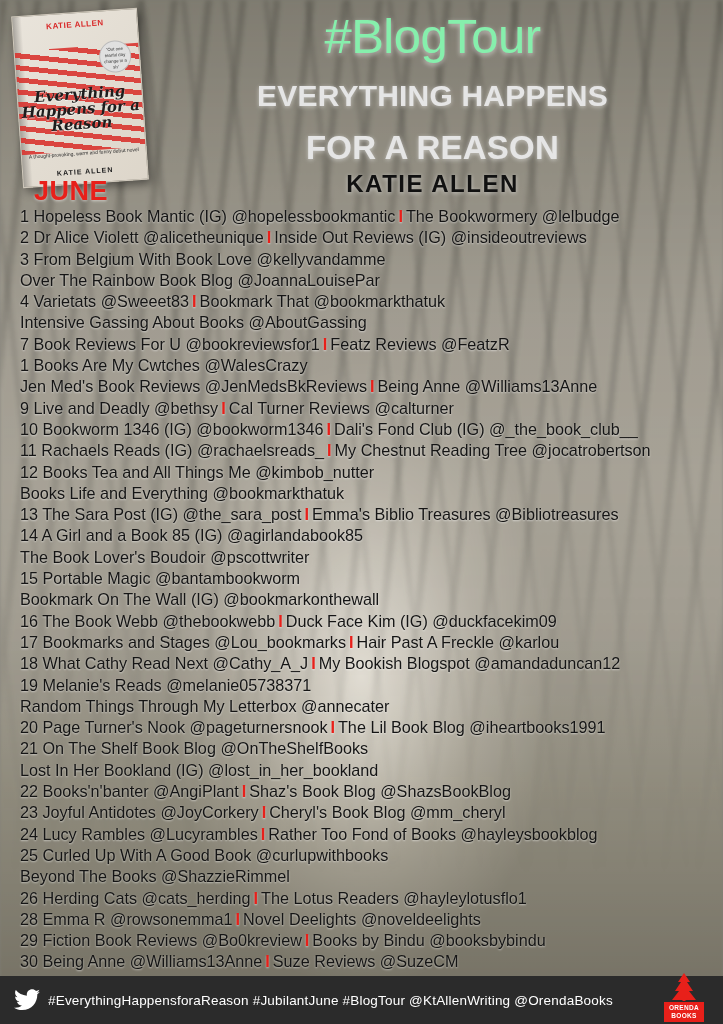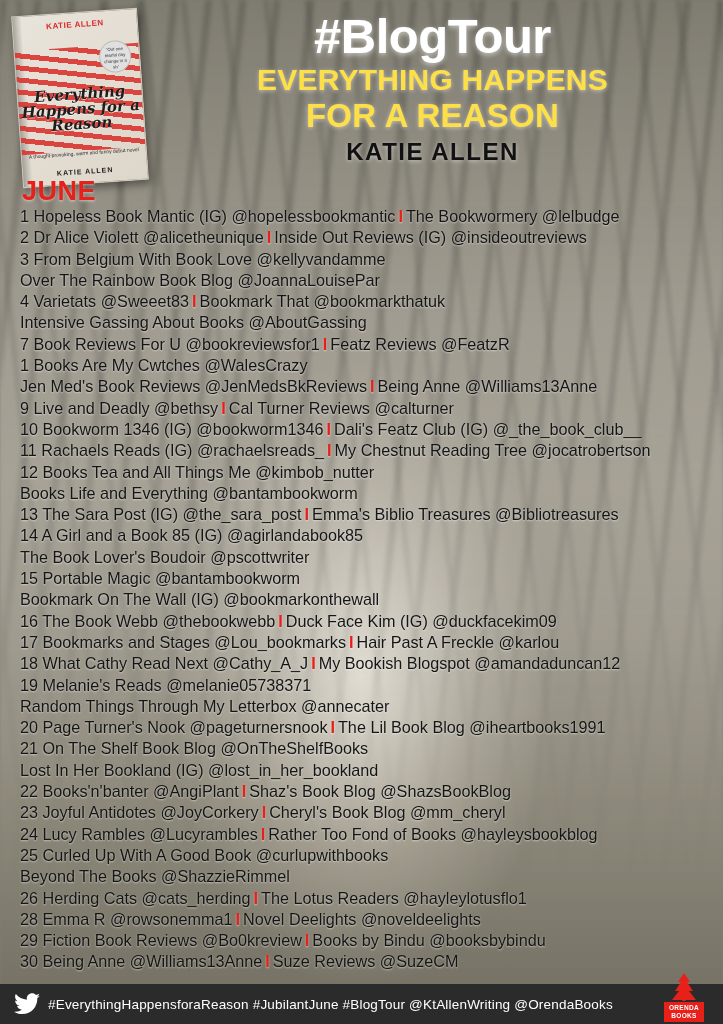--- a/index.html
+++ b/index.html
@@ -83,59 +83,60 @@
     position: absolute; left: 0; right: 0; bottom: 26px;
     text-align: center; color: #2a2a2a; font-size: 5px; line-height: 7px;
   }
   .book .author {
     position: absolute; left: 0; right: 0; bottom: 8px;
     text-align: center; color: #222; font-size: 7px; font-weight: 700; letter-spacing: 1px;
   }
 
   .head-text { position: absolute; left: 150px; right: 8px; top: 10px; text-align: center; }
   .blogtour {
-    color: #ffffff; font-weight: 700; font-size: 49px; line-height: 52px;
+    color: #86efac; font-weight: 400; font-size: 49px; line-height: 52px;
     letter-spacing: -0.5px;
     text-shadow: 0 2px 5px rgba(255,255,255,.55);
   }
   .line1, .line2 {
-    color: #fde047; font-weight: 700; font-size: 30px; line-height: 36px;
+    color: #e5e5e5; font-weight: 700; font-size: 30px; line-height: 36px;
     letter-spacing: .2px;
     text-shadow: 0 1px 4px rgba(255,255,255,.5);
+    margin-top: 16px;
   }
   .line2 { font-size: 33px; }
   .author-name {
     color: #111; font-weight: 700; font-size: 24px; line-height: 32px;
     letter-spacing: 1.5px; margin-top: 2px;
     text-shadow: 0 1px 4px rgba(255,255,255,.5);
   }
 
   
   .month {
-    position: absolute; left: 22px; top: 176px;
+    position: absolute; left: 34px; top: 176px;
     color: #e8201a; font-weight: 700; font-size: 27px; letter-spacing: .5px;
     text-shadow: 0 1px 3px rgba(255,255,255,.55);
   }
 
   
   .schedule {
     position: absolute; left: 20px; right: 14px; top: 206px;
   }
   .row {
     color: #151515;
     font-size: 16.2px;
     line-height: 21.3px;
     white-space: nowrap;
     text-shadow: 0 1px 2px rgba(255,255,255,.55);
   }
   .sep { color: #e8201a; font-weight: 700; padding: 0 3px; }
 
   
   .footer {
-    position: absolute; left: 0; right: 0; bottom: 0; height: 40px;
+    position: absolute; left: 0; right: 0; bottom: 0; height: 48px;
     background: #2b2b2b;
     display: flex; align-items: center;
   }
   .tw {
     width: 26px; height: 22px; margin-left: 14px; margin-right: 8px;
     flex: 0 0 auto;
   }
   .hashtags {
     color: #fff; font-size: 13.5px; letter-spacing: .2px; white-space: nowrap;
   }
@@ -186,24 +187,24 @@
         <div class="row"><span>1 Hopeless Book Mantic (IG) @hopelessbookmantic</span><span class="sep">I</span><span>The Bookwormery @lelbudge</span></div>
         <div class="row"><span>2 Dr Alice Violett @alicetheunique</span><span class="sep">I</span><span>Inside Out Reviews (IG) @insideoutreviews</span></div>
         <div class="row"><span>3 From Belgium With Book Love @kellyvandamme</span></div>
         <div class="row"><span>Over The Rainbow Book Blog @JoannaLouisePar</span></div>
         <div class="row"><span>4 Varietats @Sweeet83</span><span class="sep">I</span><span>Bookmark That @bookmarkthatuk</span></div>
         <div class="row"><span>Intensive Gassing About Books @AboutGassing</span></div>
         <div class="row"><span>7 Book Reviews For U @bookreviewsfor1</span><span class="sep">I</span><span>Featz Reviews @FeatzR</span></div>
         <div class="row"><span>1 Books Are My Cwtches @WalesCrazy</span></div>
         <div class="row"><span>Jen Med's Book Reviews @JenMedsBkReviews</span><span class="sep">I</span><span>Being Anne @Williams13Anne</span></div>
         <div class="row"><span>9 Live and Deadly @bethsy</span><span class="sep">I</span><span>Cal Turner Reviews @calturner</span></div>
-        <div class="row"><span>10 Bookworm 1346 (IG) @bookworm1346</span><span class="sep">I</span><span>Dali's Featz Club (IG) @_the_book_club__</span></div>
+        <div class="row"><span>10 Bookworm 1346 (IG) @bookworm1346</span><span class="sep">I</span><span>Dali's Fond Club (IG) @_the_book_club__</span></div>
         <div class="row"><span>11 Rachaels Reads (IG) @rachaelsreads_</span><span class="sep">I</span><span>My Chestnut Reading Tree @jocatrobertson</span></div>
         <div class="row"><span>12 Books Tea and All Things Me @kimbob_nutter</span></div>
-        <div class="row"><span>Books Life and Everything @bantambookworm</span></div>
+        <div class="row"><span>Books Life and Everything @bookmarkthatuk</span></div>
         <div class="row"><span>13 The Sara Post (IG) @the_sara_post</span><span class="sep">I</span><span>Emma's Biblio Treasures @Bibliotreasures</span></div>
         <div class="row"><span>14 A Girl and a Book 85 (IG) @agirlandabook85</span></div>
         <div class="row"><span>The Book Lover's Boudoir @pscottwriter</span></div>
         <div class="row"><span>15 Portable Magic @bantambookworm</span></div>
         <div class="row"><span>Bookmark On The Wall (IG) @bookmarkonthewall</span></div>
         <div class="row"><span>16 The Book Webb @thebookwebb</span><span class="sep">I</span><span>Duck Face Kim (IG) @duckfacekim09</span></div>
         <div class="row"><span>17 Bookmarks and Stages @Lou_bookmarks</span><span class="sep">I</span><span>Hair Past A Freckle @karlou</span></div>
         <div class="row"><span>18 What Cathy Read Next @Cathy_A_J</span><span class="sep">I</span><span>My Bookish Blogspot @amandaduncan12</span></div>
         <div class="row"><span>19 Melanie's Reads @melanie05738371</span></div>
         <div class="row"><span>Random Things Through My Letterbox @annecater</span></div>

